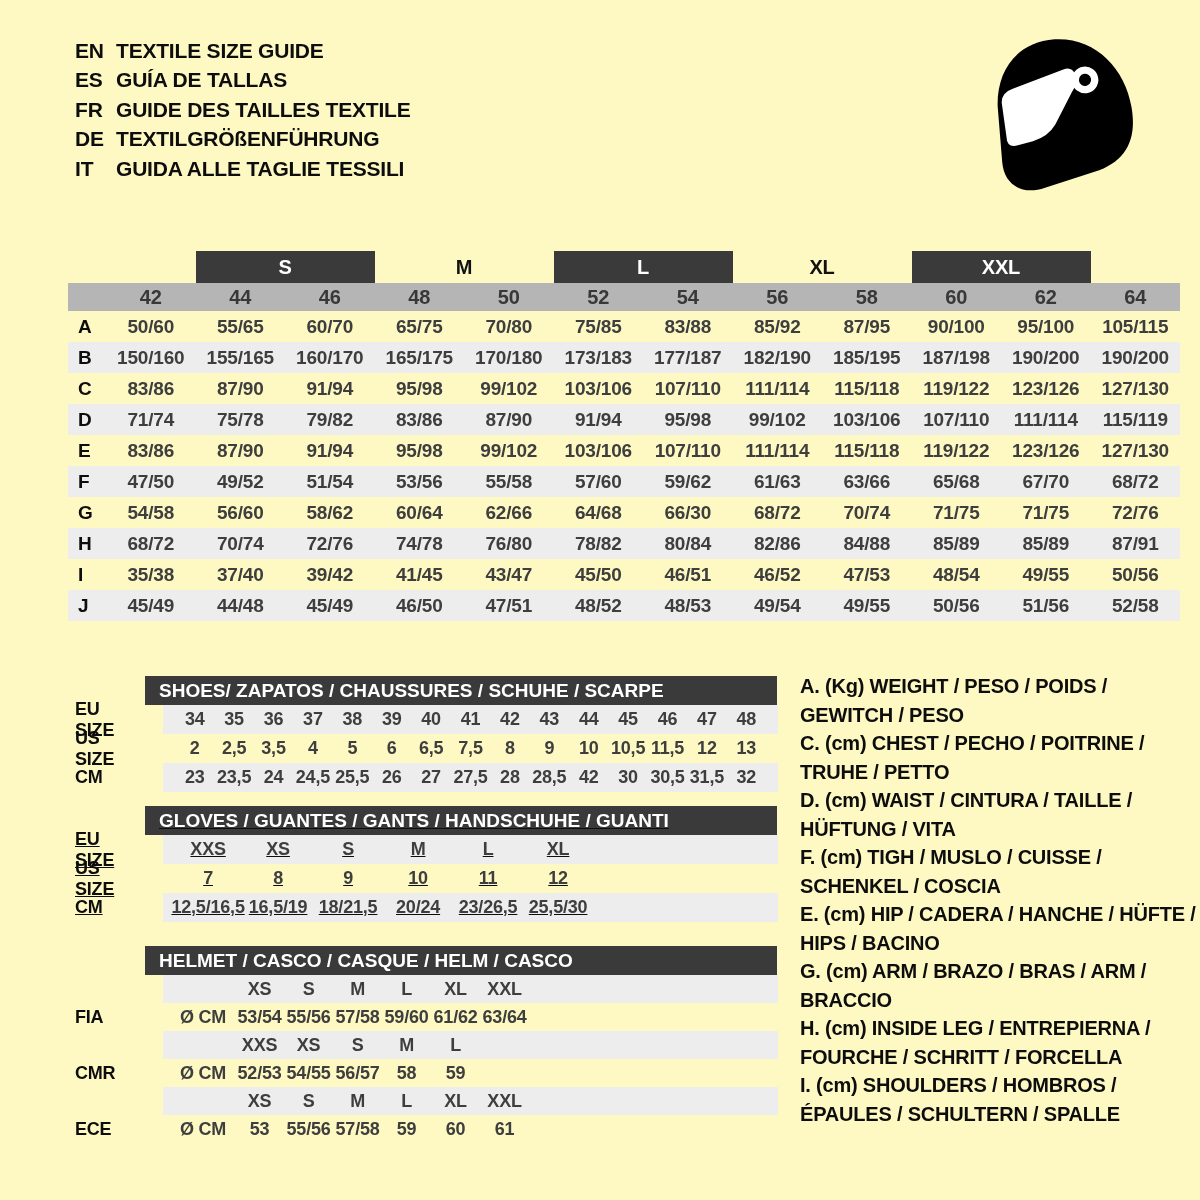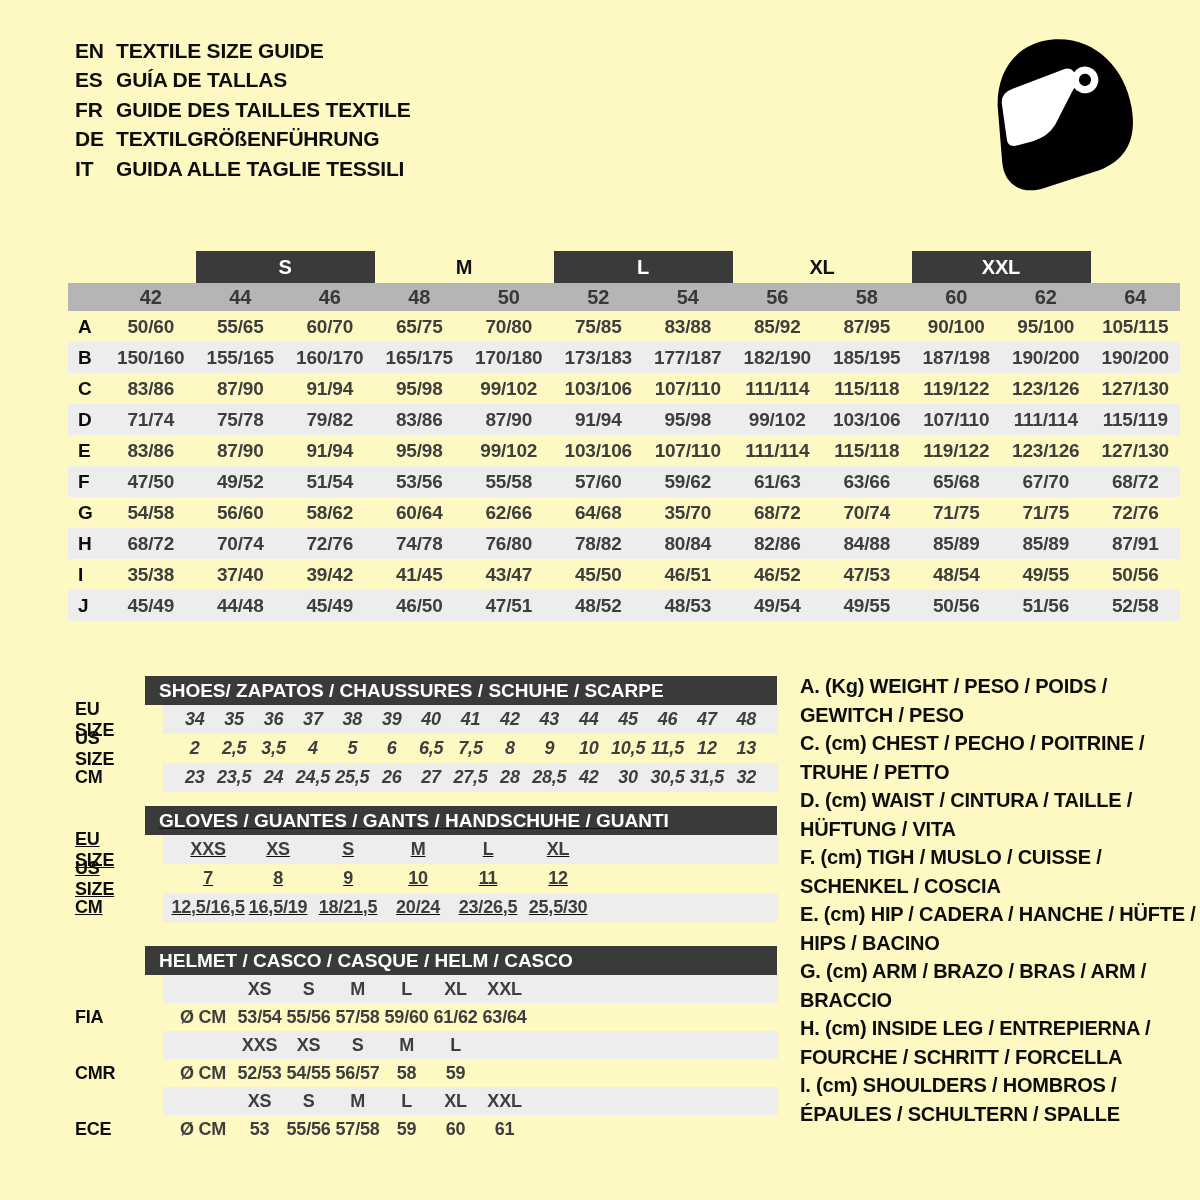--- a/index.html
+++ b/index.html
@@ -38,21 +38,21 @@
   .section{position:absolute;left:68px;width:710px;}
   .sec-shoes{top:676px;} .sec-gloves{top:806px;text-decoration:underline;} .sec-helmet{top:946px;}
   .sec-title{margin-left:77px;width:632px;height:29px;background:var(--dark);color:#fff;
     display:flex;align-items:center;font-size:19px;padding-left:14px;box-sizing:border-box;letter-spacing:0;}
   .srow{display:flex;height:29px;gap:20px;}
   .srow.h28{height:28px;}
   .srow-label{width:77px;padding-left:7px;box-sizing:border-box;display:flex;align-items:center;font-size:18px;color:var(--label);}
   .srow-band{width:632px;box-sizing:border-box;display:grid;}
   .srow-band.graybg{background:var(--stripe);}
   .shoes-grid{grid-template-columns:repeat(15,1fr);padding:0 12px;}
-  .shoes-grid .cell{font-size:18px;font-style:italic;}
+  .shoes-grid .cell{font-size:18px;}
   .gloves-grid{grid-template-columns:repeat(6,70px);padding-left:10px;}
   .gloves-grid .cell{font-size:18px;}
   .helmet-grid{grid-template-columns:64px repeat(6,49px);padding-left:8px;}
   .helmet-grid .cell{font-size:18px;}
 
   
   .legend{position:absolute;left:800px;top:672px;width:400px;}
   .legend-item{font-size:20px;line-height:28.5px;color:var(--label);}
 </style>
 </head>
@@ -209,21 +209,21 @@
         <div class="cell">68/72</div>
       </div>
       <div class="grid13 trow">
         <div class="cell letter">G</div>
         <div class="cell">54/58</div>
         <div class="cell">56/60</div>
         <div class="cell">58/62</div>
         <div class="cell">60/64</div>
         <div class="cell">62/66</div>
         <div class="cell">64/68</div>
-        <div class="cell">35/70</div>
+        <div class="cell">66/30</div>
         <div class="cell">68/72</div>
         <div class="cell">70/74</div>
         <div class="cell">71/75</div>
         <div class="cell">71/75</div>
         <div class="cell">72/76</div>
       </div>
       <div class="grid13 trow stripe">
         <div class="cell letter">H</div>
         <div class="cell">68/72</div>
         <div class="cell">70/74</div>

